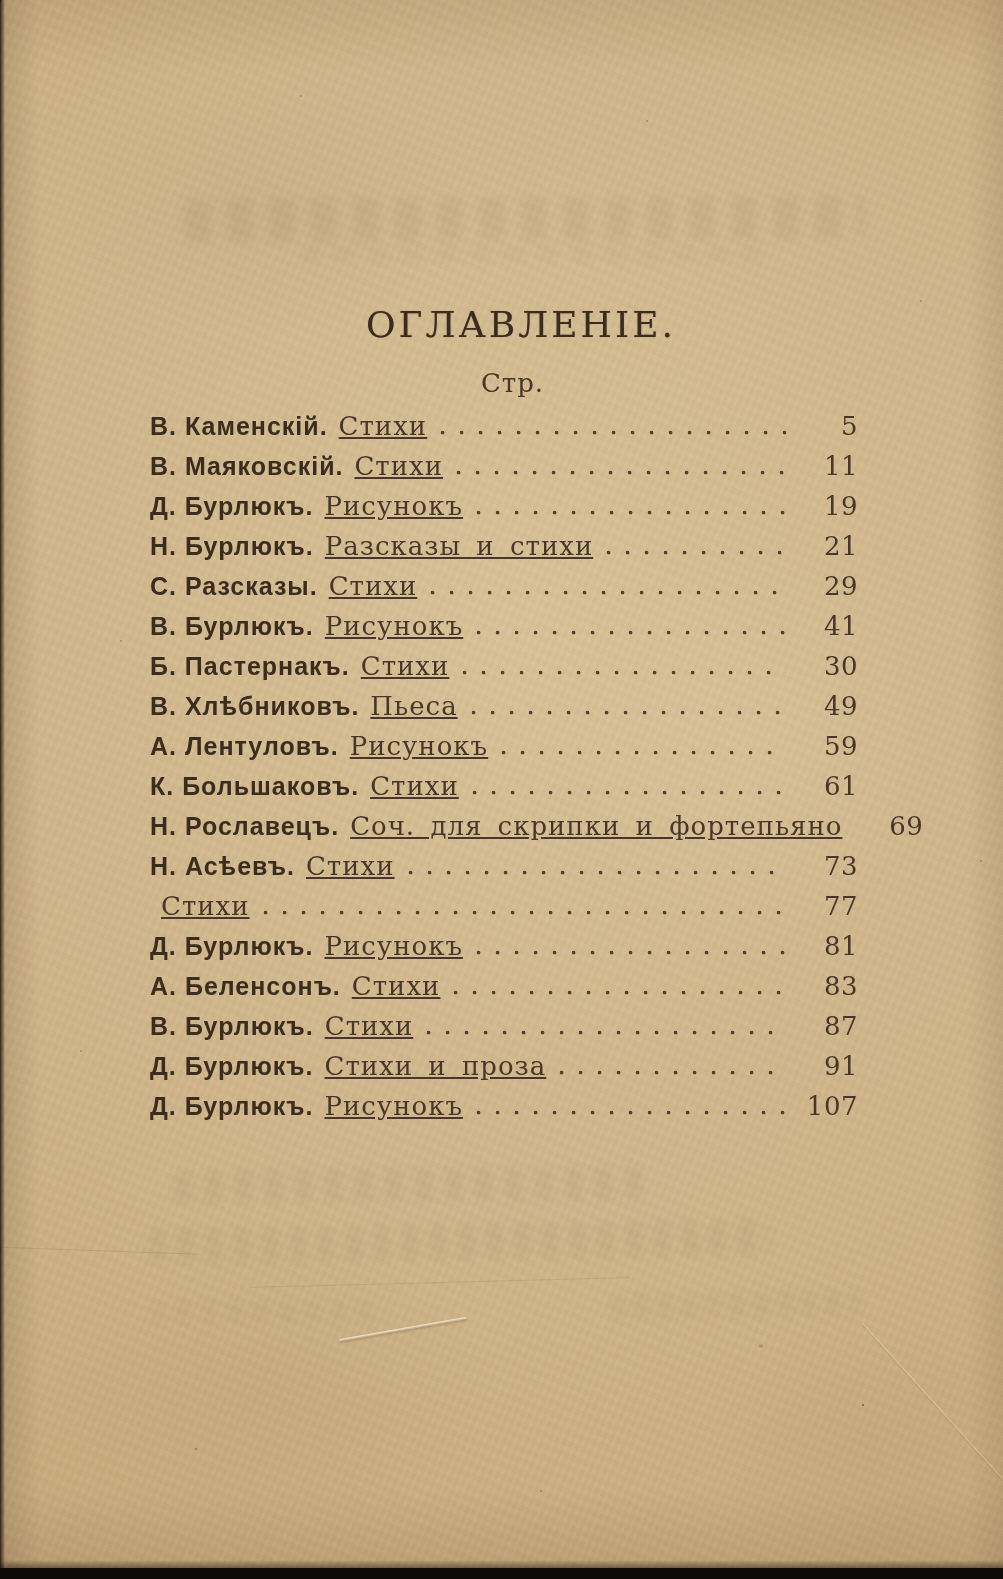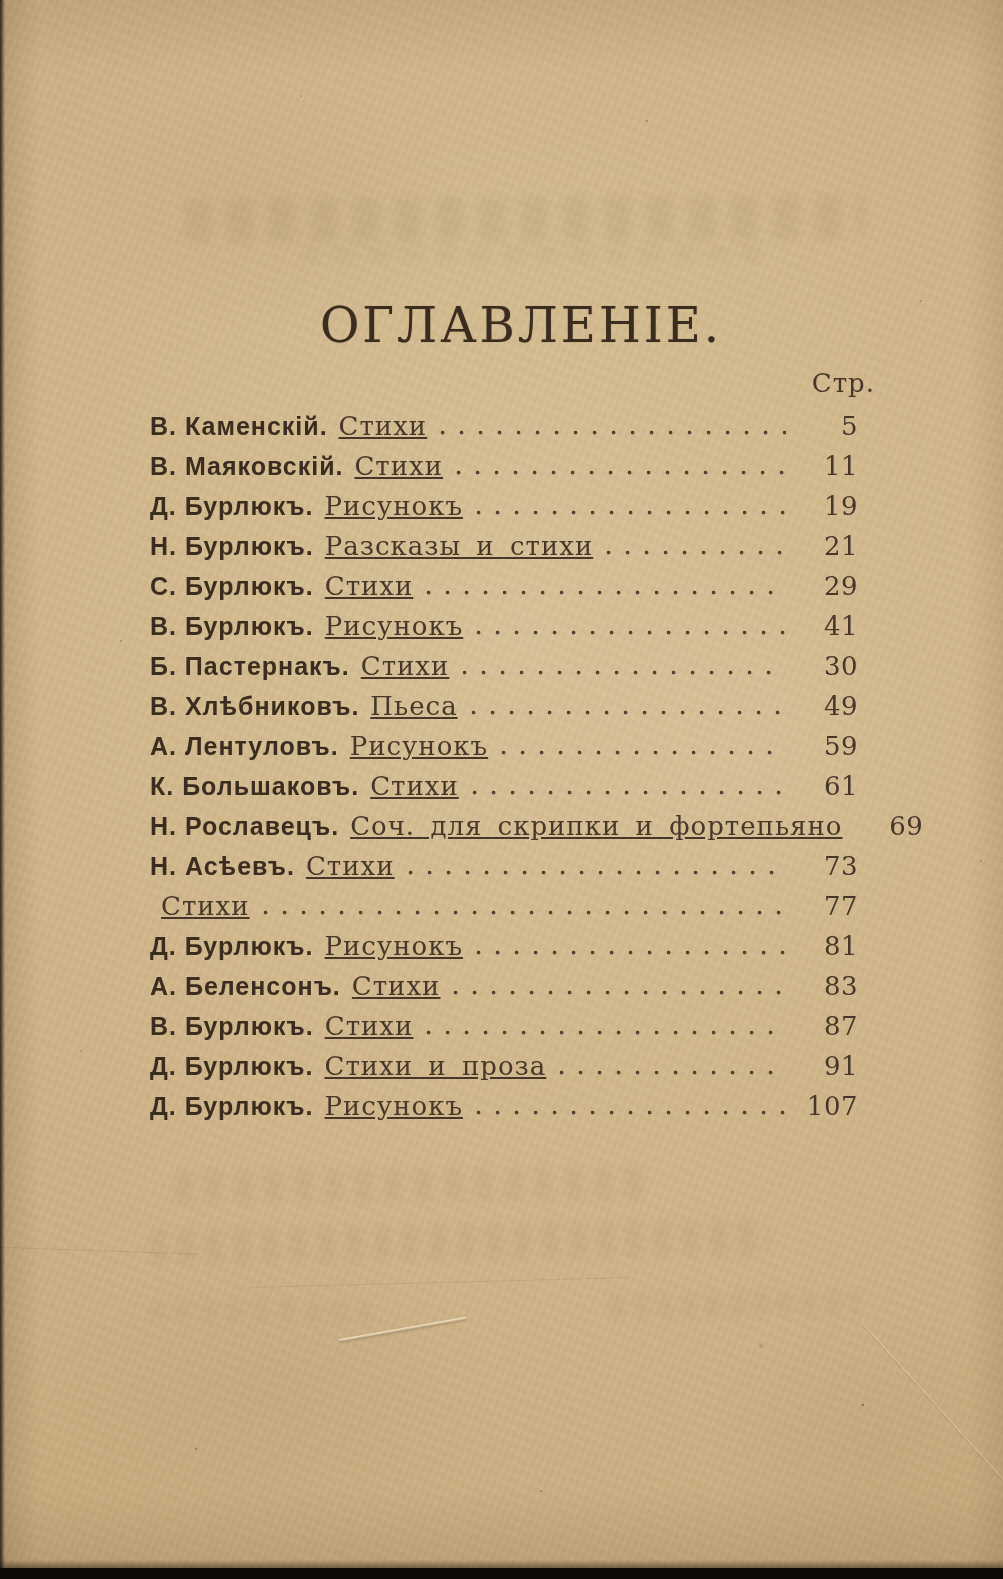--- a/index.html
+++ b/index.html
@@ -32,29 +32,29 @@
       repeating-linear-gradient(22deg, rgba(255,250,235,.02) 0 5px, rgba(115,88,52,.02) 5px 11px);
   }
   .stain{position:absolute;border-radius:50%;pointer-events:none;}
   .stain.s1{left:60px;top:80px;width:420px;height:260px;background:radial-gradient(ellipse, rgba(130,100,60,.06), transparent 70%);}
   .stain.s2{left:560px;top:540px;width:380px;height:420px;background:radial-gradient(ellipse, rgba(255,246,226,.07), transparent 70%);}
   .stain.s3{left:40px;top:1240px;width:460px;height:300px;background:radial-gradient(ellipse, rgba(125,96,58,.07), transparent 70%);}
   .stain.s4{left:700px;top:1300px;width:340px;height:280px;background:radial-gradient(ellipse, rgba(125,96,58,.06), transparent 70%);}
 
   .title{
     position:absolute;left:521px;top:300px;transform:translateX(-50%);
-    font-size:48px;line-height:50px;letter-spacing:3px;
+    font-size:36px;line-height:50px;letter-spacing:3px;
     color:var(--ink);white-space:nowrap;
     text-shadow:0 0 1px rgba(58,45,31,.45);
   }
   .toc{
     position:absolute;left:150px;right:145px;top:366px;
   }
   .col-header{
-    text-align:right;margin-right:-17px;
+    text-align:center;margin-right:-17px;
     font-size:26px;line-height:34px;letter-spacing:1px;
     color:var(--ink-soft);
   }
   .rows{margin-top:6px;}
   .row{display:flex;height:40px;align-items:center;}
   .author{
     font-family:"Liberation Sans", sans-serif;font-weight:bold;
     font-size:25px;line-height:40px;letter-spacing:1px;
     color:var(--ink);white-space:nowrap;
     flex:0 0 auto;
@@ -203,21 +203,21 @@
     </div>
 
     <div class="row">
       <span class="author">Н. Бурлюкъ.</span>
       <span class="work">Разсказы и стихи</span>
       <span class="leader"></span>
       <span class="pagenum">21</span>
     </div>
 
     <div class="row">
-      <span class="author">С. Бурлюкъ.</span>
+      <span class="author">С. Разсказы.</span>
       <span class="work">Стихи</span>
       <span class="leader"></span>
       <span class="pagenum">29</span>
     </div>
 
     <div class="row">
       <span class="author">В. Бурлюкъ.</span>
       <span class="work">Рисунокъ</span>
       <span class="leader"></span>
       <span class="pagenum">41</span>

